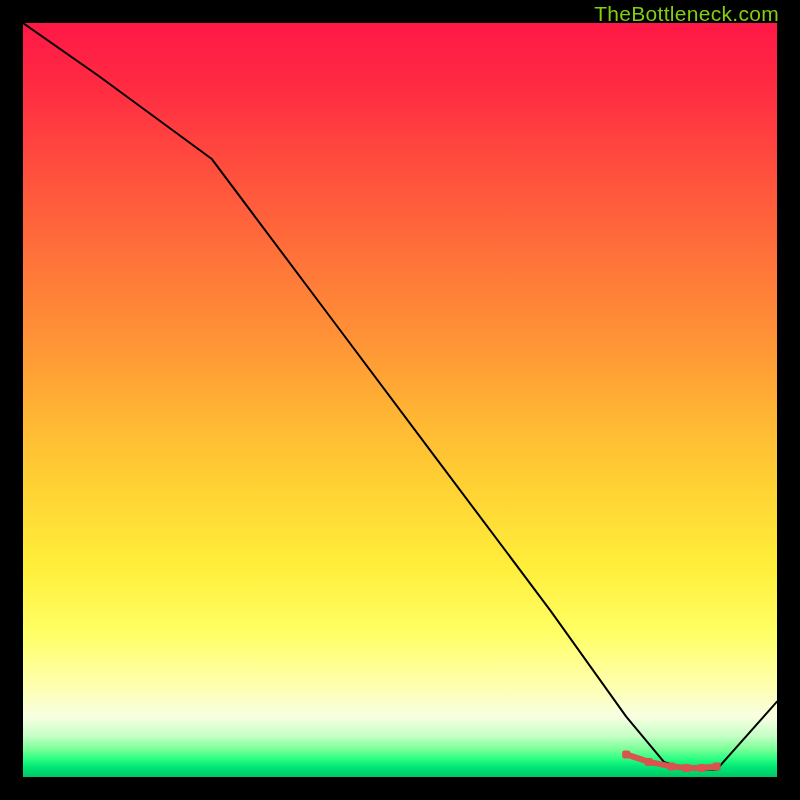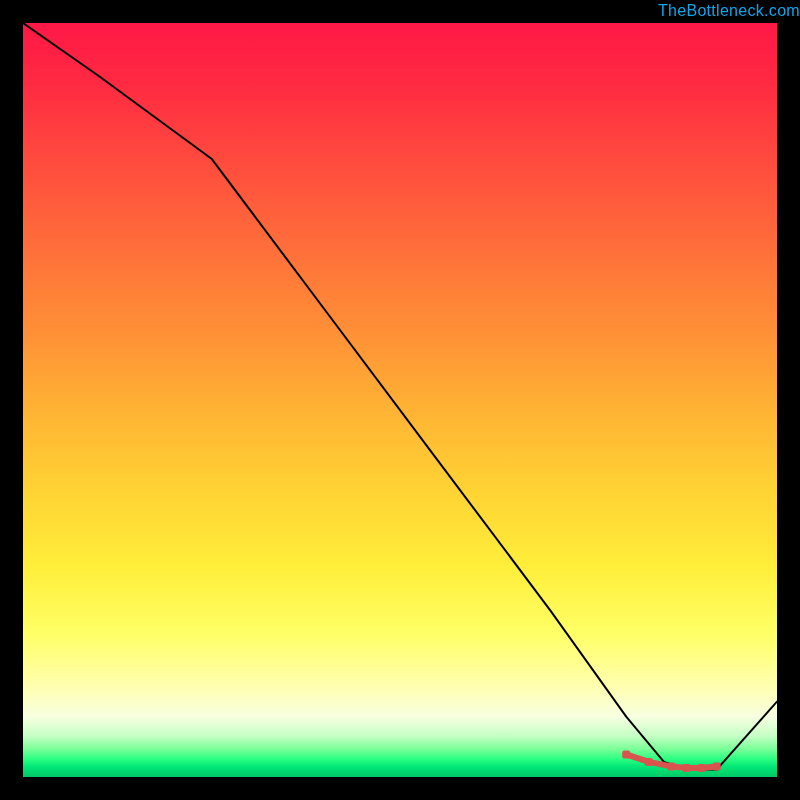--- a/index.html
+++ b/index.html
@@ -13,23 +13,23 @@
   }
   .frame {
     position: relative;
     width: 800px;
     height: 800px;
     background: #000;
   }
   .watermark {
     position: absolute;
     top: 2px;
-    right: 0;
-    color: #0ea5e9;
-    font-size: 16px;
+    right: 21px;
+    color: #84cc16;
+    font-size: 21px;
     font-weight: 500;
     letter-spacing: 0.3px;
     z-index: 20;
   }
   .plot-area {
     position: absolute;
     left: 23px;
     top: 23px;
     width: 754px;
     height: 754px;

